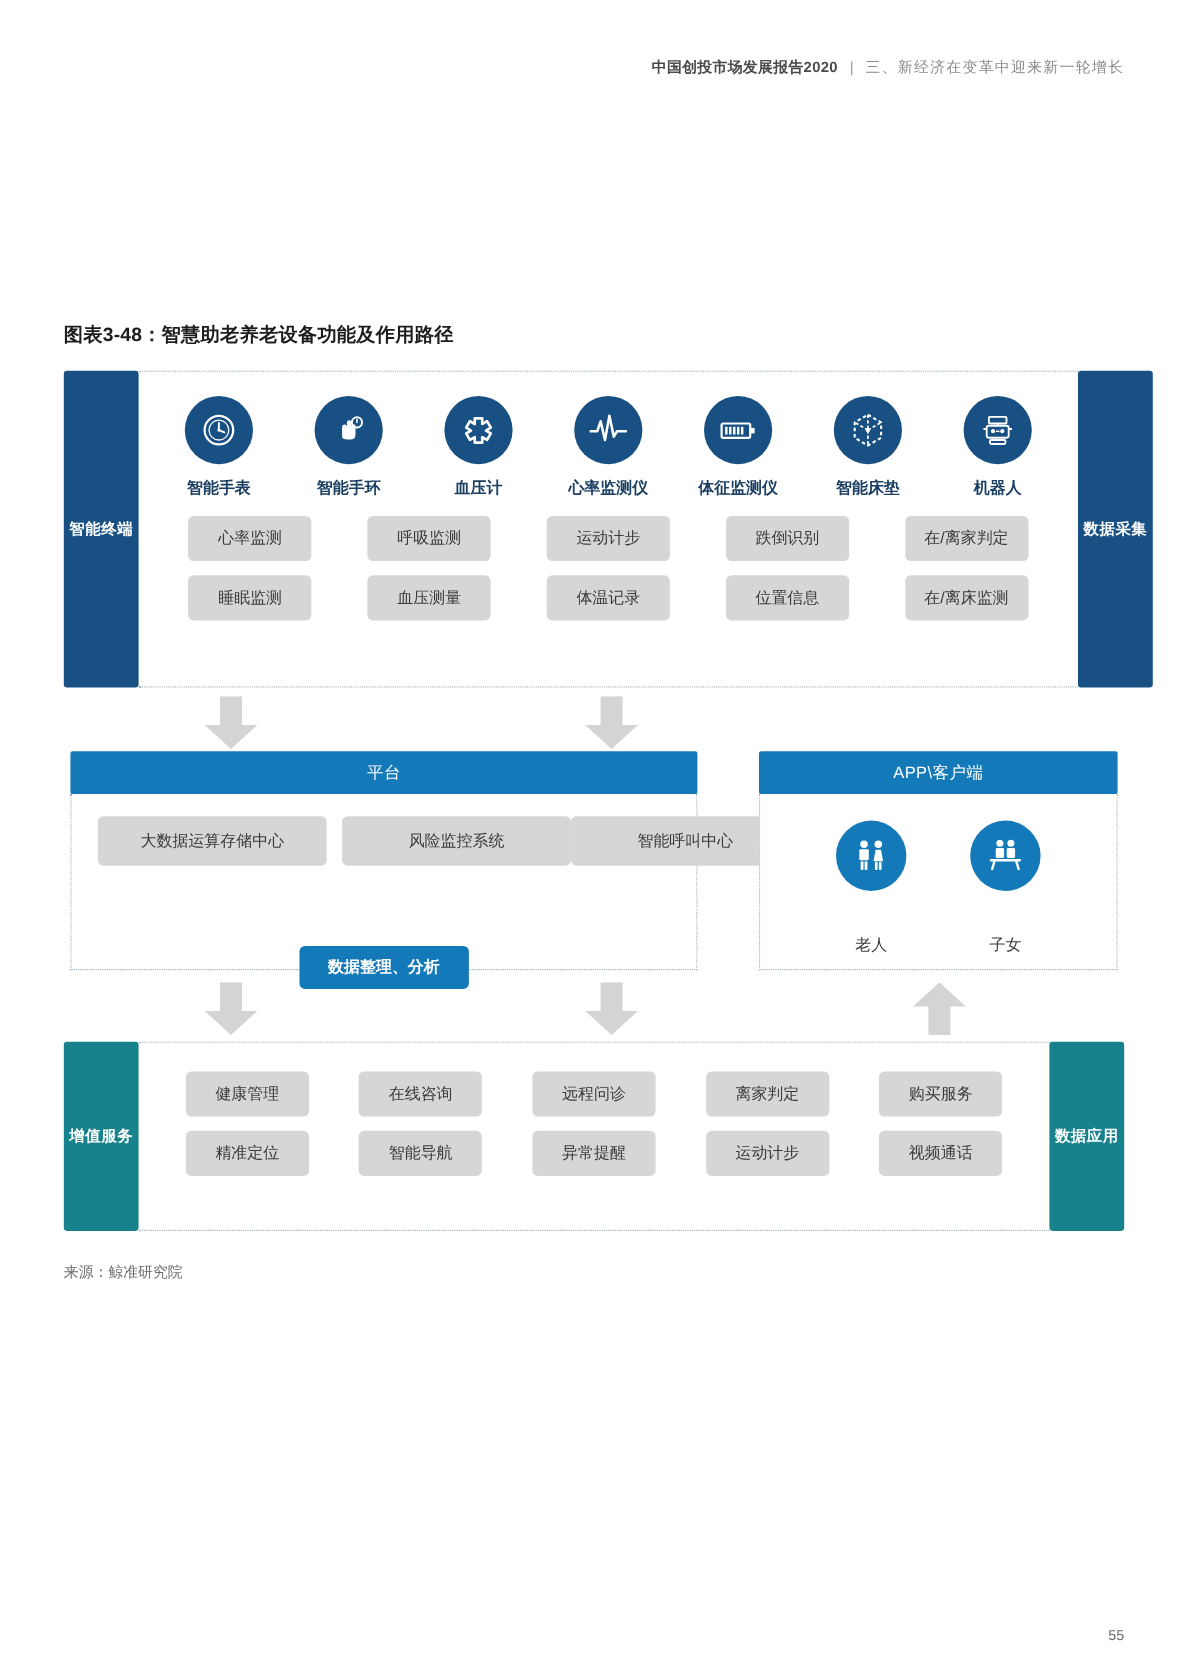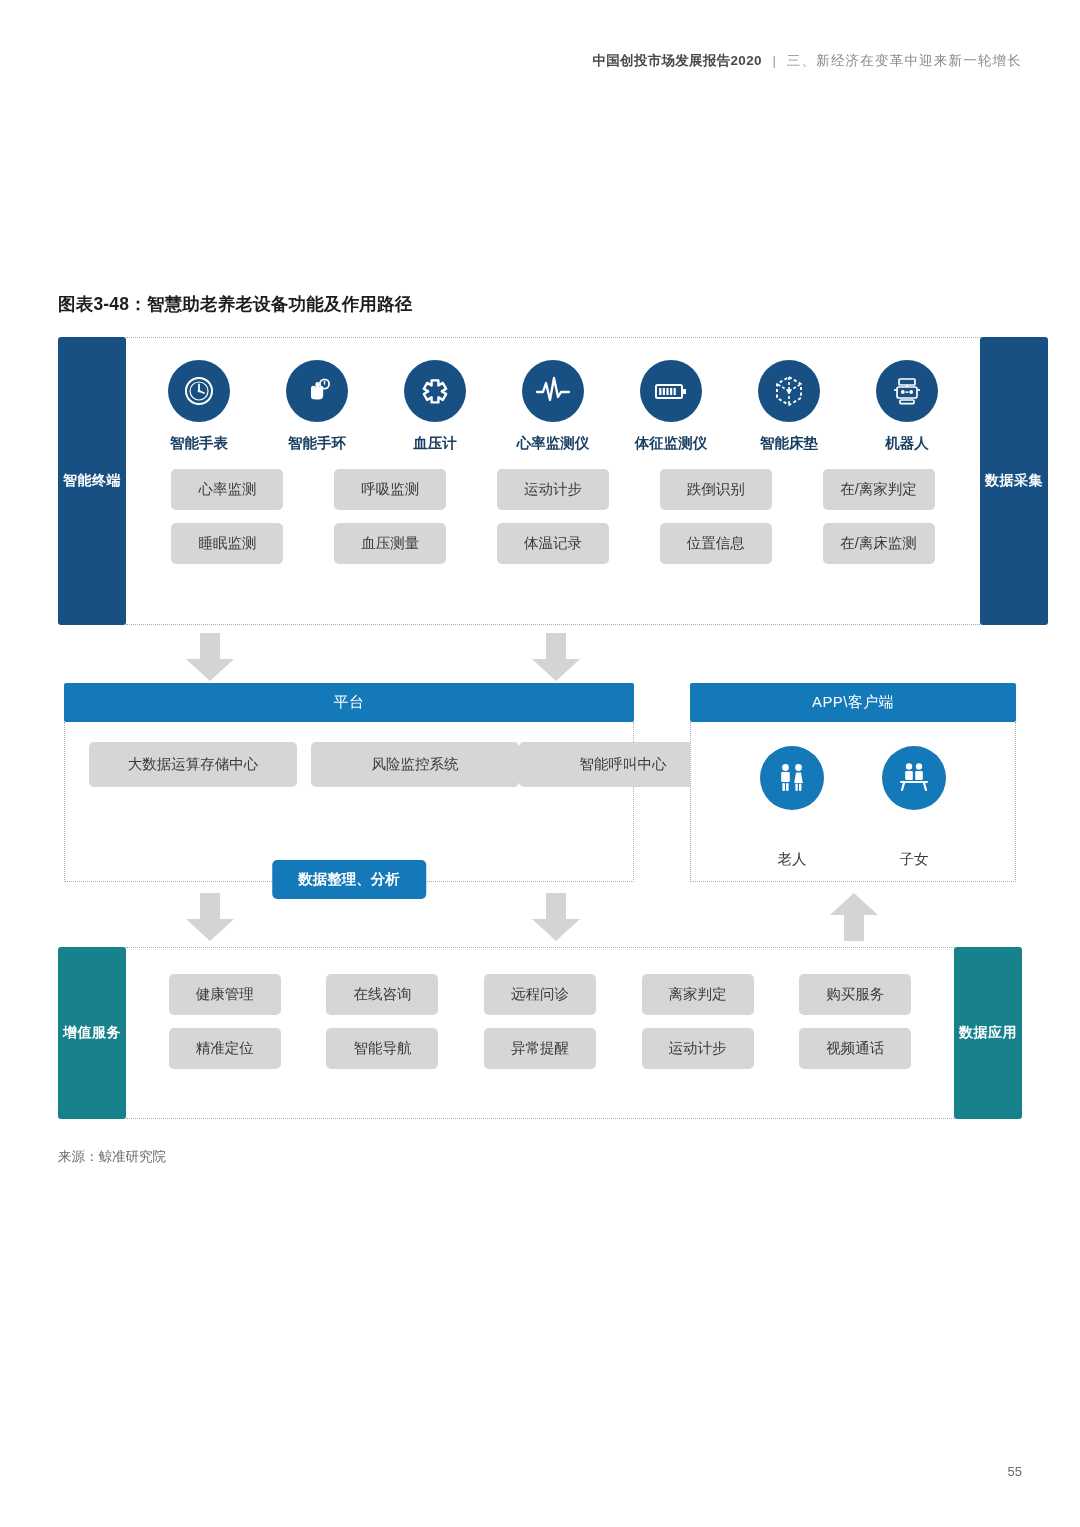--- a/index.html
+++ b/index.html
@@ -14,21 +14,21 @@
   
   .page-header {
     position: absolute; top: 52px; right: 58px;
     font-size: 13.5px; color: #6e6e6e; white-space: nowrap;
   }
   .page-header .hdr-title { font-weight: bold; color: #4a4a4a; letter-spacing: .3px; }
   .page-header .hdr-sep { color: #9a9a9a; margin: 0 7px; }
   .page-header .hdr-sub { color: #8a8a8a; letter-spacing: 1.2px; }
 
   .page-number {
-    position: absolute; bottom: 48px; right: 58px;
+    position: absolute; bottom: 33px; right: 58px;
     font-size: 13px; color: #6b6b6b;
   }
 
   
   .fig-title {
     position: absolute; left: 58px; top: 292px;
     font-size: 17.5px; font-weight: bold; color: #1d1d1d;
     letter-spacing: .2px;
   }
 

